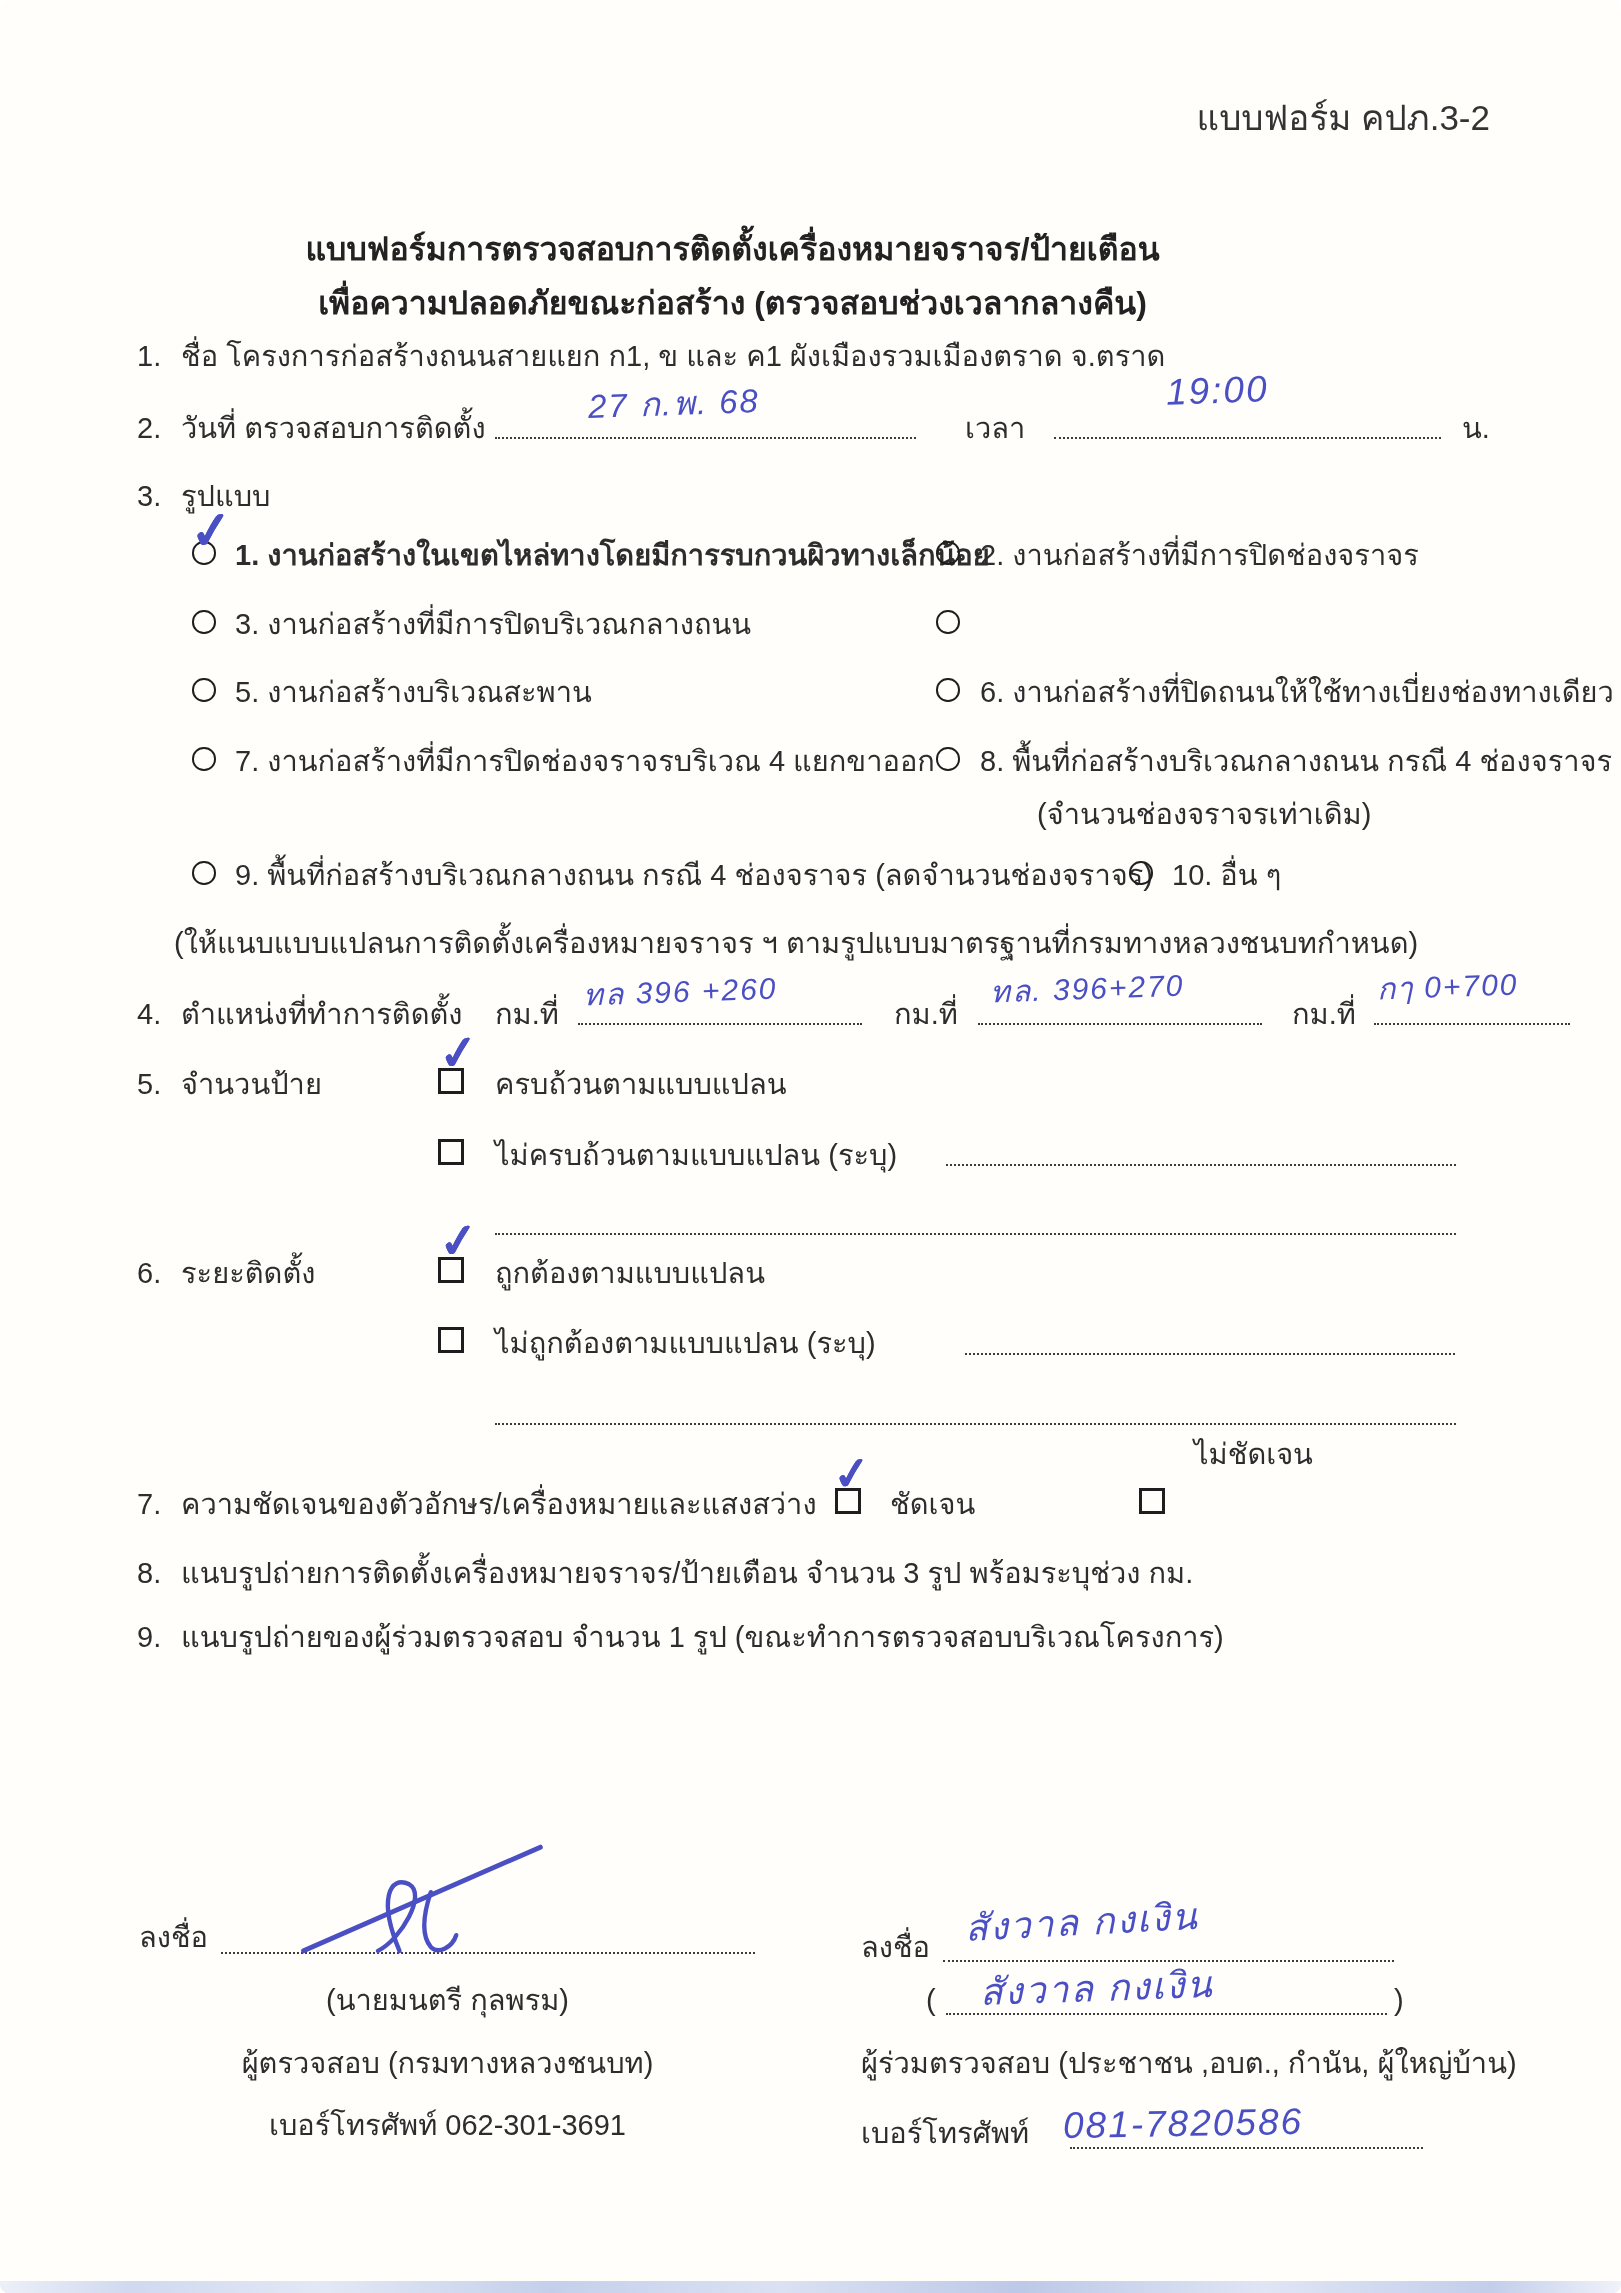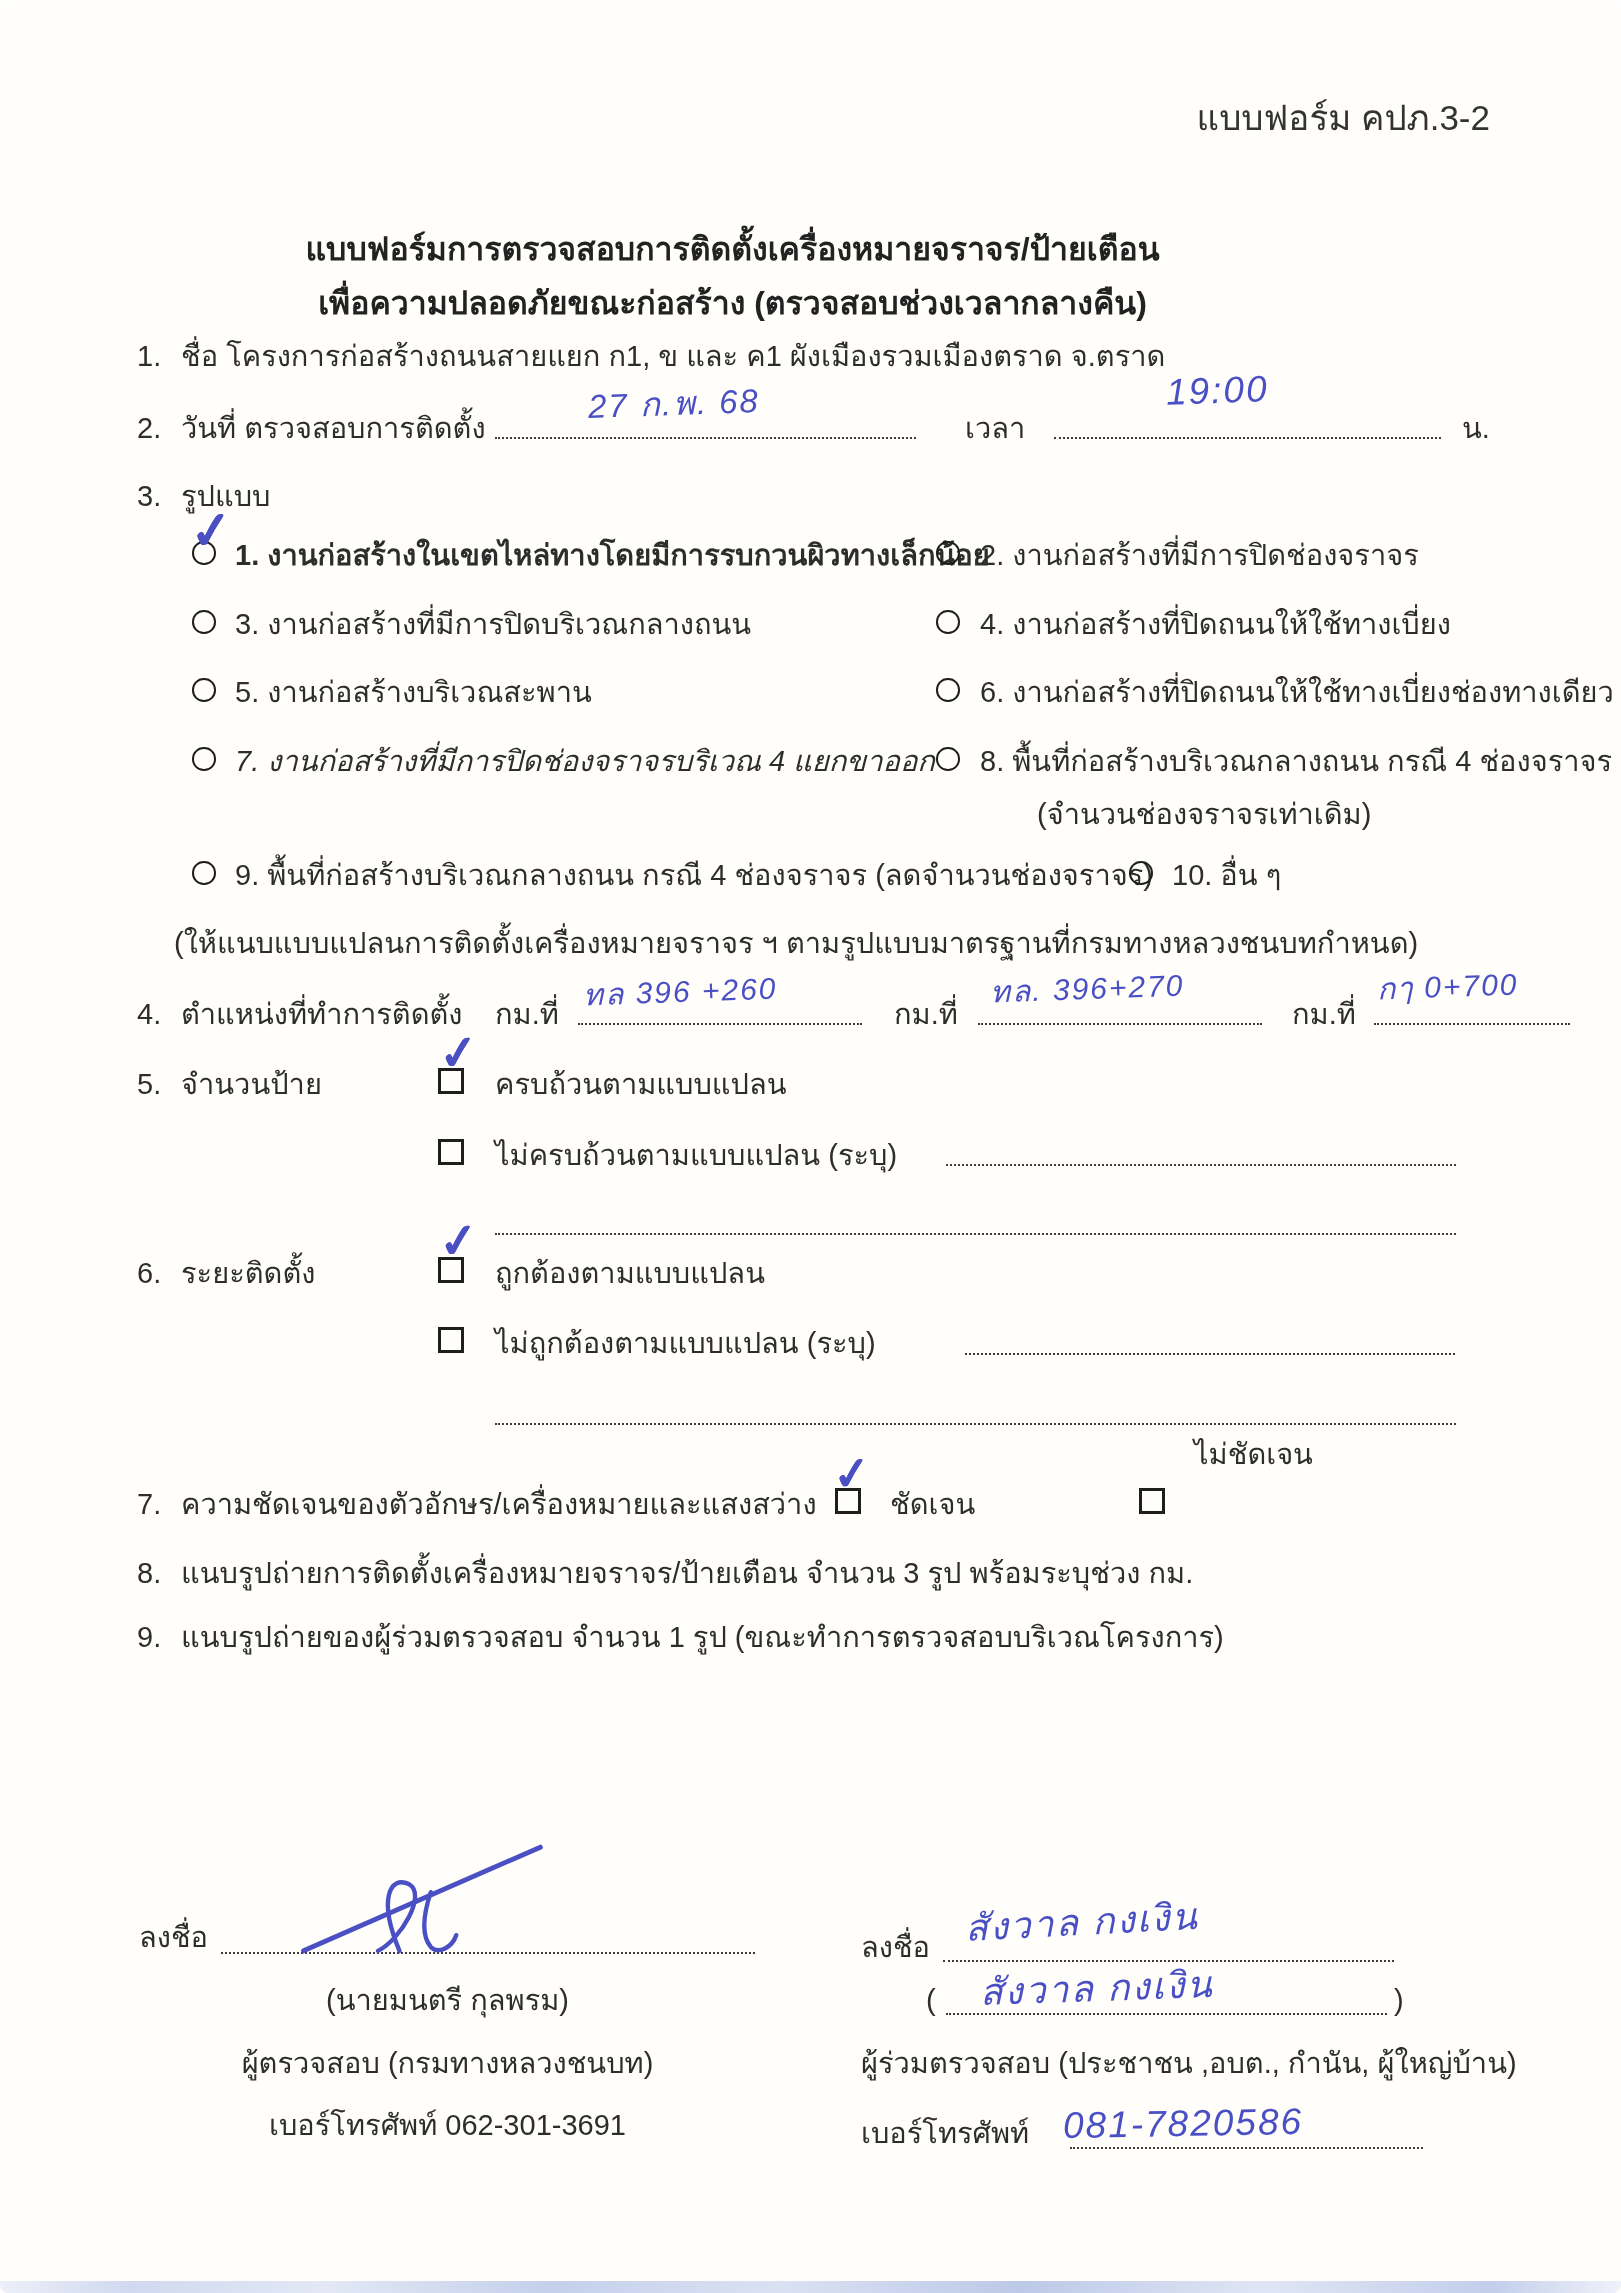--- a/index.html
+++ b/index.html
@@ -56,29 +56,28 @@
 
   <div class="radio" style="top:541px;left:192px;"></div>
   <div class="check" style="top:505px;left:190px;">✓</div>
   <div class="abs t" style="top:537px;left:235px;font-weight:bold;">1. งานก่อสร้างในเขตไหล่ทางโดยมีการรบกวนผิวทางเล็กน้อย</div>
   <div class="radio" style="top:541px;left:936px;"></div>
   <div class="abs t" style="top:537px;left:980px;">2. งานก่อสร้างที่มีการปิดช่องจราจร</div>
 
   <div class="radio" style="top:610px;left:192px;"></div>
   <div class="abs t" style="top:606px;left:235px;">3. งานก่อสร้างที่มีการปิดบริเวณกลางถนน</div>
   <div class="radio" style="top:610px;left:936px;"></div>
-  <div class="abs t" style="top:606px;left:980px;">4. งานก่อสร้างที่ปิดถนนให้ใช้ทางเบี่ยง</div>
 
   <div class="radio" style="top:678px;left:192px;"></div>
   <div class="abs t" style="top:674px;left:235px;">5. งานก่อสร้างบริเวณสะพาน</div>
   <div class="radio" style="top:678px;left:936px;"></div>
   <div class="abs t" style="top:674px;left:980px;">6. งานก่อสร้างที่ปิดถนนให้ใช้ทางเบี่ยงช่องทางเดียว</div>
 
   <div class="radio" style="top:747px;left:192px;"></div>
-  <div class="abs t" style="top:743px;left:235px;font-style:italic;">7. งานก่อสร้างที่มีการปิดช่องจราจรบริเวณ 4 แยกขาออก</div>
+  <div class="abs t" style="top:743px;left:235px;">7. งานก่อสร้างที่มีการปิดช่องจราจรบริเวณ 4 แยกขาออก</div>
   <div class="radio" style="top:747px;left:936px;"></div>
   <div class="abs t" style="top:743px;left:980px;">8. พื้นที่ก่อสร้างบริเวณกลางถนน  กรณี 4 ช่องจราจร</div>
   <div class="abs t" style="top:796px;left:1037px;">(จำนวนช่องจราจรเท่าเดิม)</div>
 
   <div class="radio" style="top:861px;left:192px;"></div>
   <div class="abs t" style="top:857px;left:235px;">9. พื้นที่ก่อสร้างบริเวณกลางถนน  กรณี 4 ช่องจราจร  (ลดจำนวนช่องจราจร)</div>
   <div class="radio" style="top:861px;left:1129px;"></div>
   <div class="abs t" style="top:857px;left:1172px;">10. อื่น ๆ</div>
 
   <div class="abs t" style="top:925px;left:174px;">(ให้แนบแบบแปลนการติดตั้งเครื่องหมายจราจร ฯ  ตามรูปแบบมาตรฐานที่กรมทางหลวงชนบทกำหนด)</div>

